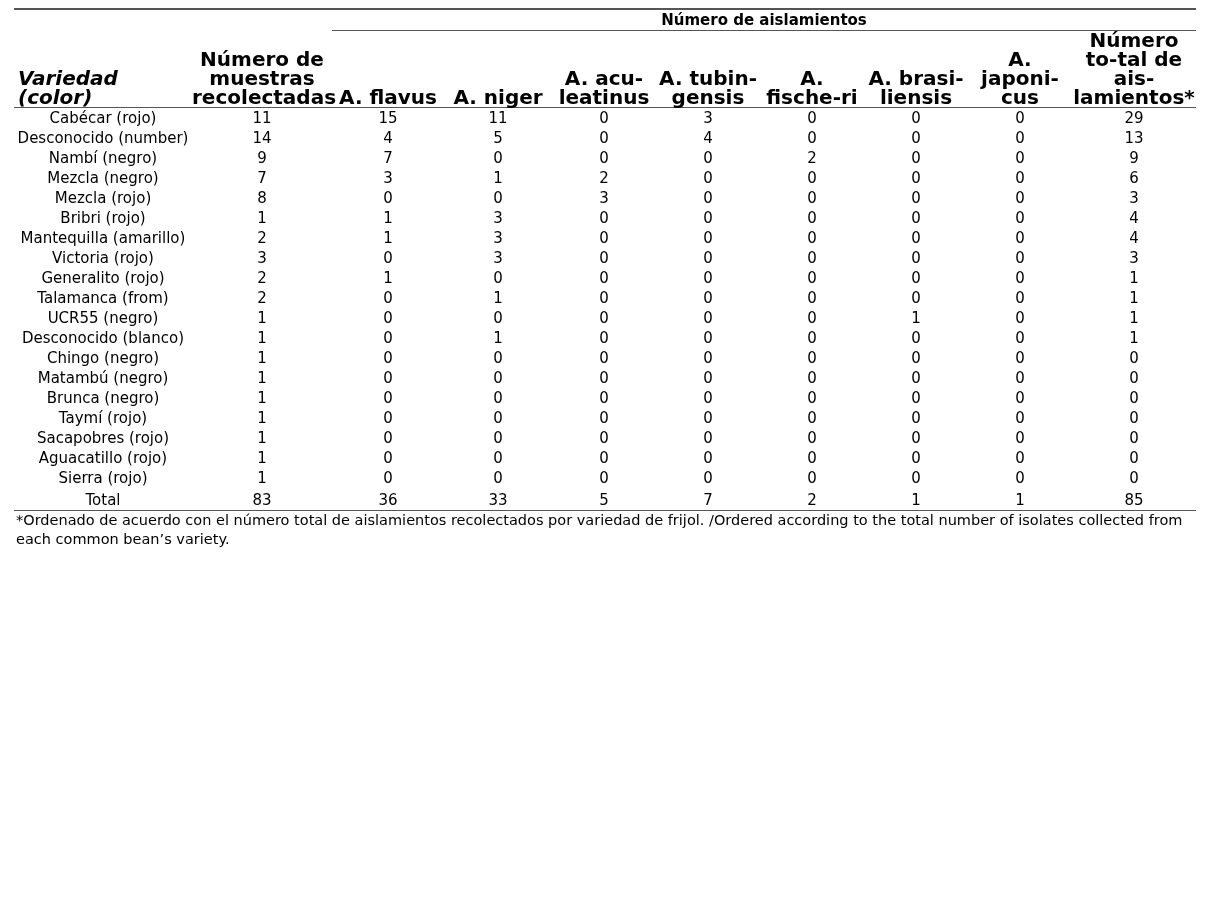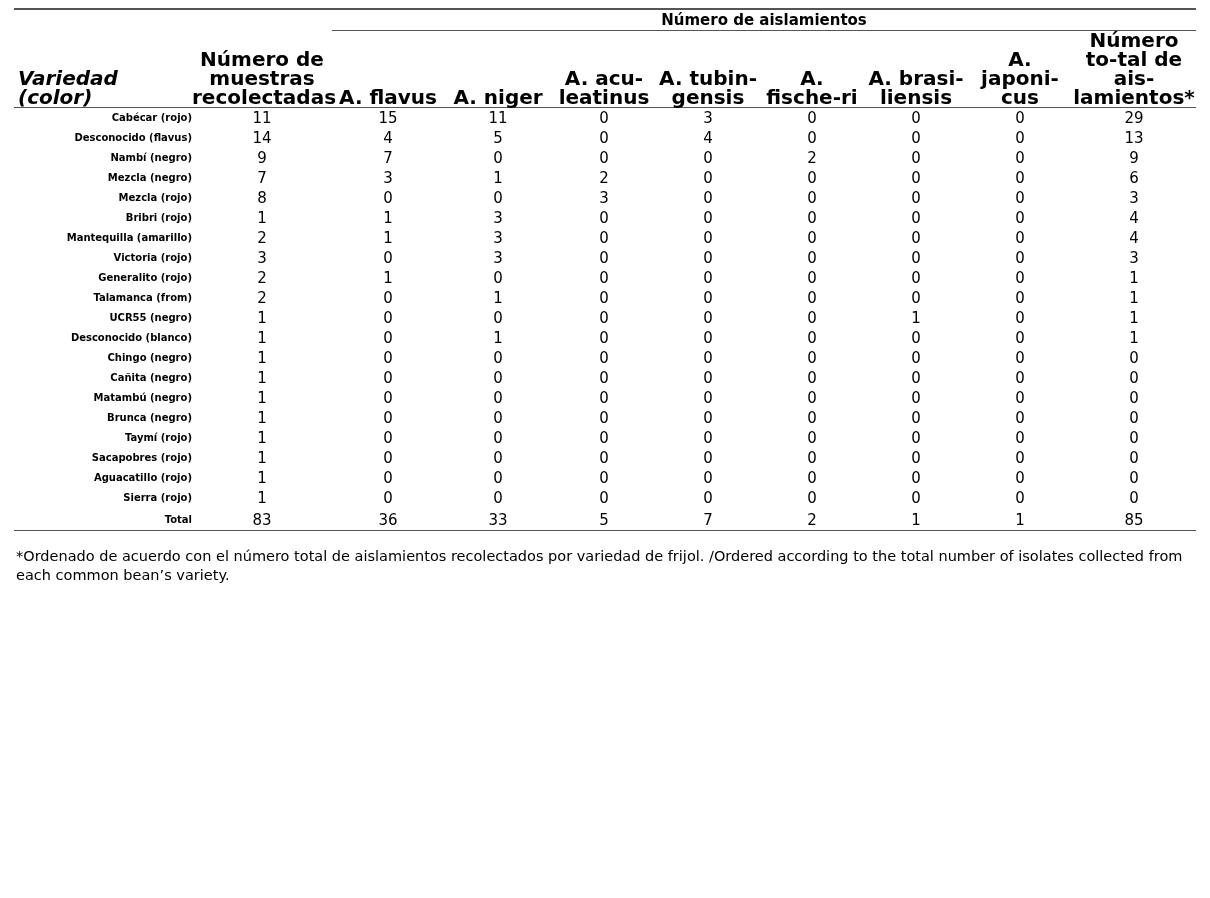--- a/index.html
+++ b/index.html
@@ -70,40 +70,39 @@
     line-height: 20px;
     padding-bottom: 2px;
   }
   .grouprule {
     border-top: 1.2px solid #555555;
     height: 0;
     font-size: 0;
     line-height: 0;
   }
   td.varcell {
-    font-weight: bold;
-    text-align: right;
+    font-weight: normal;
+    text-align: center;
     padding-left: 4px;
-    font-size: 10px;
+    font-size: 15px;
     line-height: 20px;
     padding-top: 1px;
     padding-bottom: 1px;
   }
   td.num {
     text-align: center;
     font-size: 15px;
     line-height: 20px;
     vertical-align: bottom;
     padding-bottom: 1px;
   }
   tr.total td.varcell, tr.total td.num {
     padding-top: 2px;
   }
   .footnote {
-    margin-top: 16px;
     font-size: 14.5px;
     line-height: 19px;
     width: 1175px;
     padding-left: 2px;
   }
   .spacer-top { height: 8px; }
 </style>
 </head>
 <body>
 
@@ -159,21 +158,21 @@
           <td class="num">15</td>
           <td class="num">11</td>
           <td class="num">0</td>
           <td class="num">3</td>
           <td class="num">0</td>
           <td class="num">0</td>
           <td class="num">0</td>
           <td class="num">29</td>
         </tr>
         <tr>
-          <td class="varcell">Desconocido (flavus)</td>
+          <td class="varcell">Desconocido (number)</td>
           <td class="num">14</td>
           <td class="num">4</td>
           <td class="num">5</td>
           <td class="num">0</td>
           <td class="num">4</td>
           <td class="num">0</td>
           <td class="num">0</td>
           <td class="num">0</td>
           <td class="num">13</td>
         </tr>
@@ -292,32 +291,20 @@
           <td class="num">1</td>
           <td class="num">0</td>
           <td class="num">0</td>
           <td class="num">0</td>
           <td class="num">0</td>
           <td class="num">0</td>
           <td class="num">1</td>
         </tr>
         <tr>
           <td class="varcell">Chingo (negro)</td>
-          <td class="num">1</td>
-          <td class="num">0</td>
-          <td class="num">0</td>
-          <td class="num">0</td>
-          <td class="num">0</td>
-          <td class="num">0</td>
-          <td class="num">0</td>
-          <td class="num">0</td>
-          <td class="num">0</td>
-        </tr>
-        <tr>
-          <td class="varcell">Cañita (negro)</td>
           <td class="num">1</td>
           <td class="num">0</td>
           <td class="num">0</td>
           <td class="num">0</td>
           <td class="num">0</td>
           <td class="num">0</td>
           <td class="num">0</td>
           <td class="num">0</td>
           <td class="num">0</td>
         </tr>

